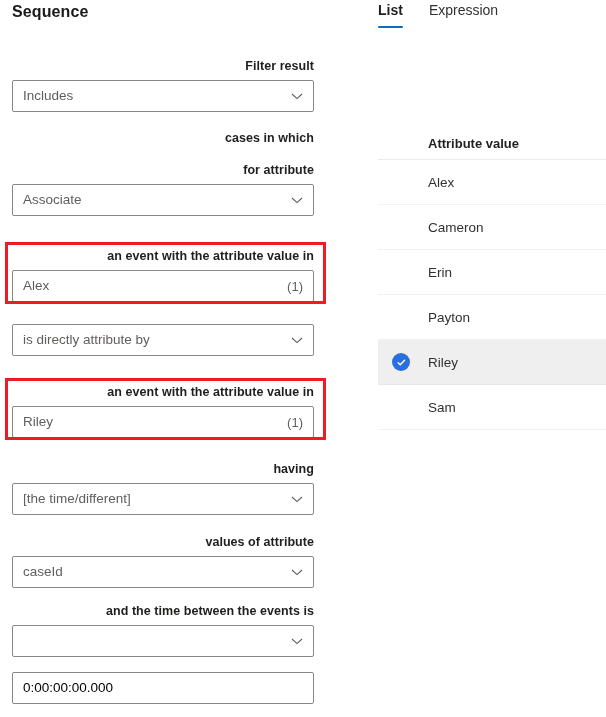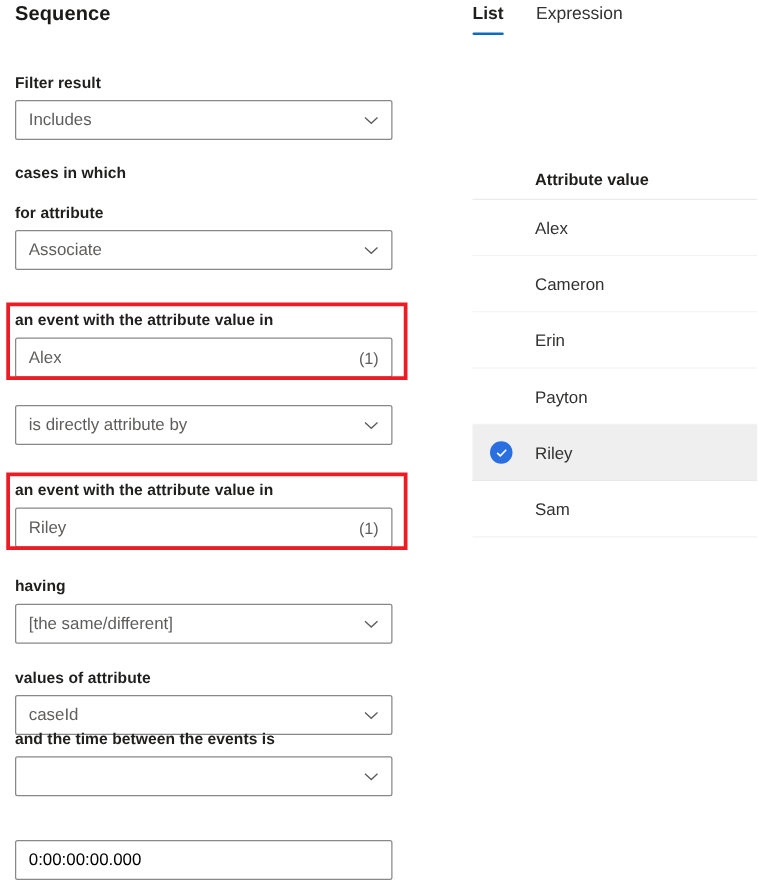--- a/index.html
+++ b/index.html
@@ -34,21 +34,21 @@
     color: #1b1a19;
     letter-spacing: .1px;
   }
   .field-label {
     font-size: 12.5px;
     font-weight: 700;
     color: #201f1e;
     line-height: 16px;
     letter-spacing: .05px;
   }
-  .form-field { position: absolute; left: 12px; width: 302px; }
+  .form-field { position: absolute; left: 12px; width: 302px; text-align: right; }
 
   .control {
     position: relative;
     width: 302px;
     height: 32px;
     border: 1px solid #8a8886;
     border-radius: 2px;
     background: #ffffff;
     display: flex;
     align-items: center;
@@ -260,42 +260,42 @@
       <div class="control" style="margin-top:6px">
         <span class="val placeholder">Riley</span>
         <span class="count">(1)</span>
       </div>
     </div>
     <div class="redbox" style="left:5px; top:378px; width:321px; height:62px;"></div>
 
     <div class="form-field" style="top:461px">
       <div class="field-label">having</div>
       <div class="control" style="margin-top:6px">
-        <span class="val placeholder">[the same/different]</span>
+        <span class="val placeholder">[the time/different]</span>
         <span class="chev">
           <svg viewBox="0 0 12 12" width="12" height="12">
               <path d="M1 4 L6 8.6 L11 4" fill="none" stroke="#605e5c" stroke-width="1.1"></path>
             </svg>
         </span>
       </div>
     </div>
 
     <div class="form-field" style="top:534px">
       <div class="field-label">values of attribute</div>
       <div class="control" style="margin-top:6px">
         <span class="val placeholder">caseId</span>
         <span class="chev">
           <svg viewBox="0 0 12 12" width="12" height="12">
               <path d="M1 4 L6 8.6 L11 4" fill="none" stroke="#605e5c" stroke-width="1.1"></path>
             </svg>
         </span>
       </div>
     </div>
 
-    <div class="form-field" style="top:583px">
+    <div class="form-field" style="top:603px">
       <div class="field-label">and the time between the events is</div>
       <div class="control" style="margin-top:6px">
         <span class="chev">
           <svg viewBox="0 0 12 12" width="12" height="12">
               <path d="M1 4 L6 8.6 L11 4" fill="none" stroke="#605e5c" stroke-width="1.1"></path>
             </svg>
         </span>
       </div>
     </div>
 

